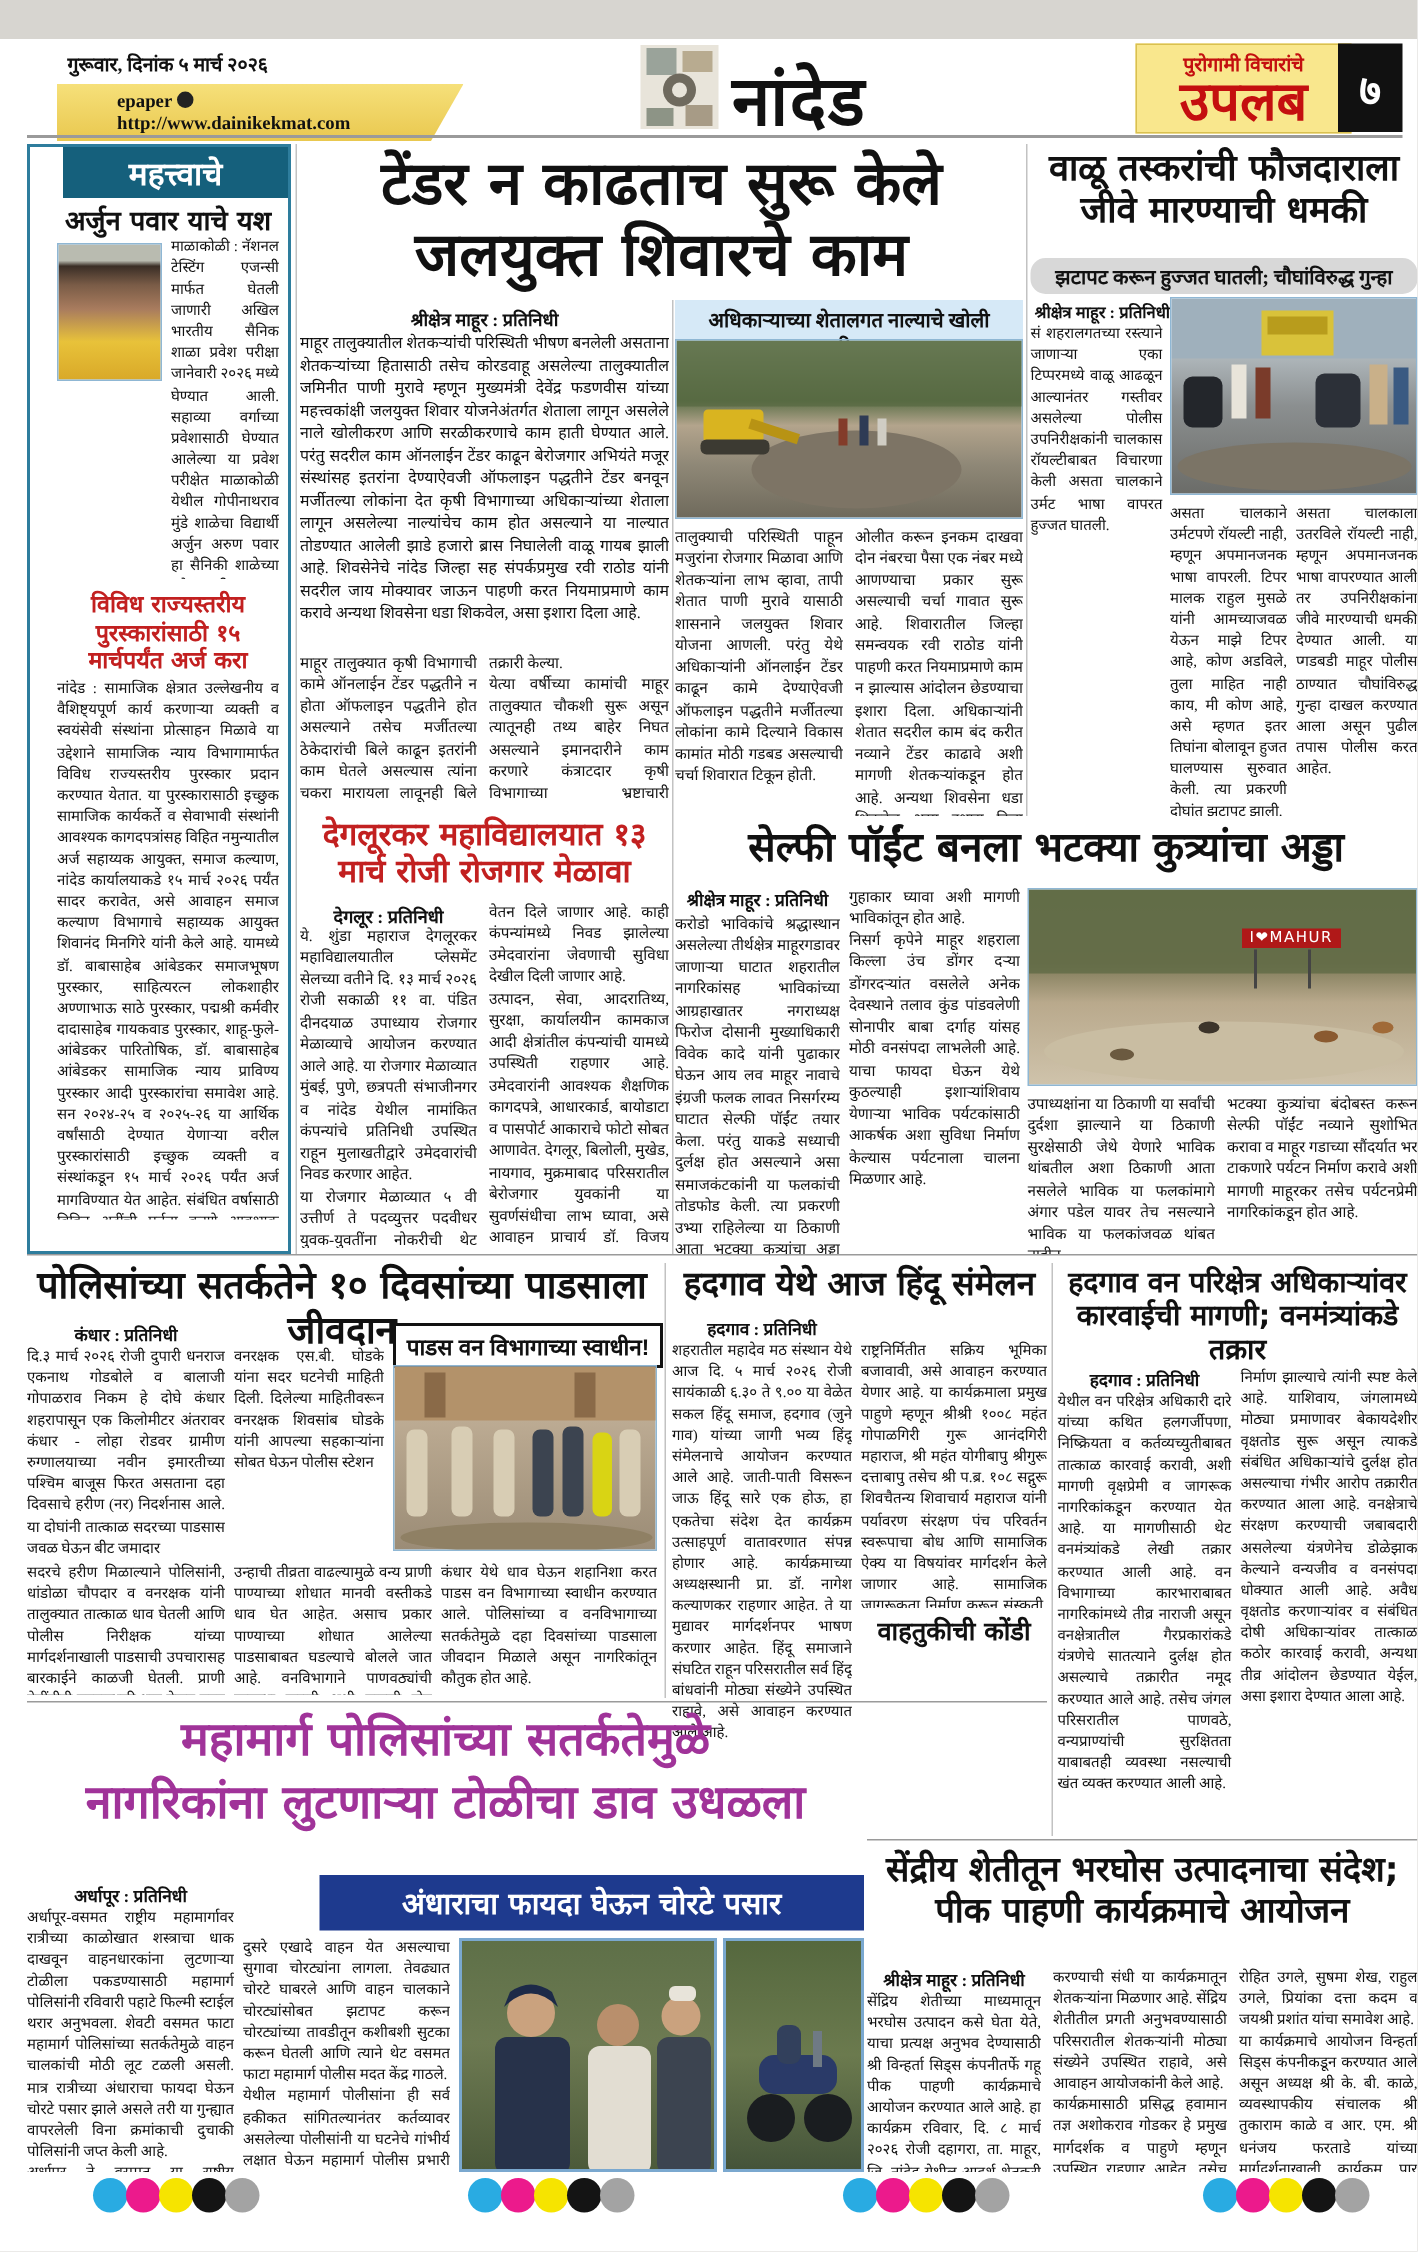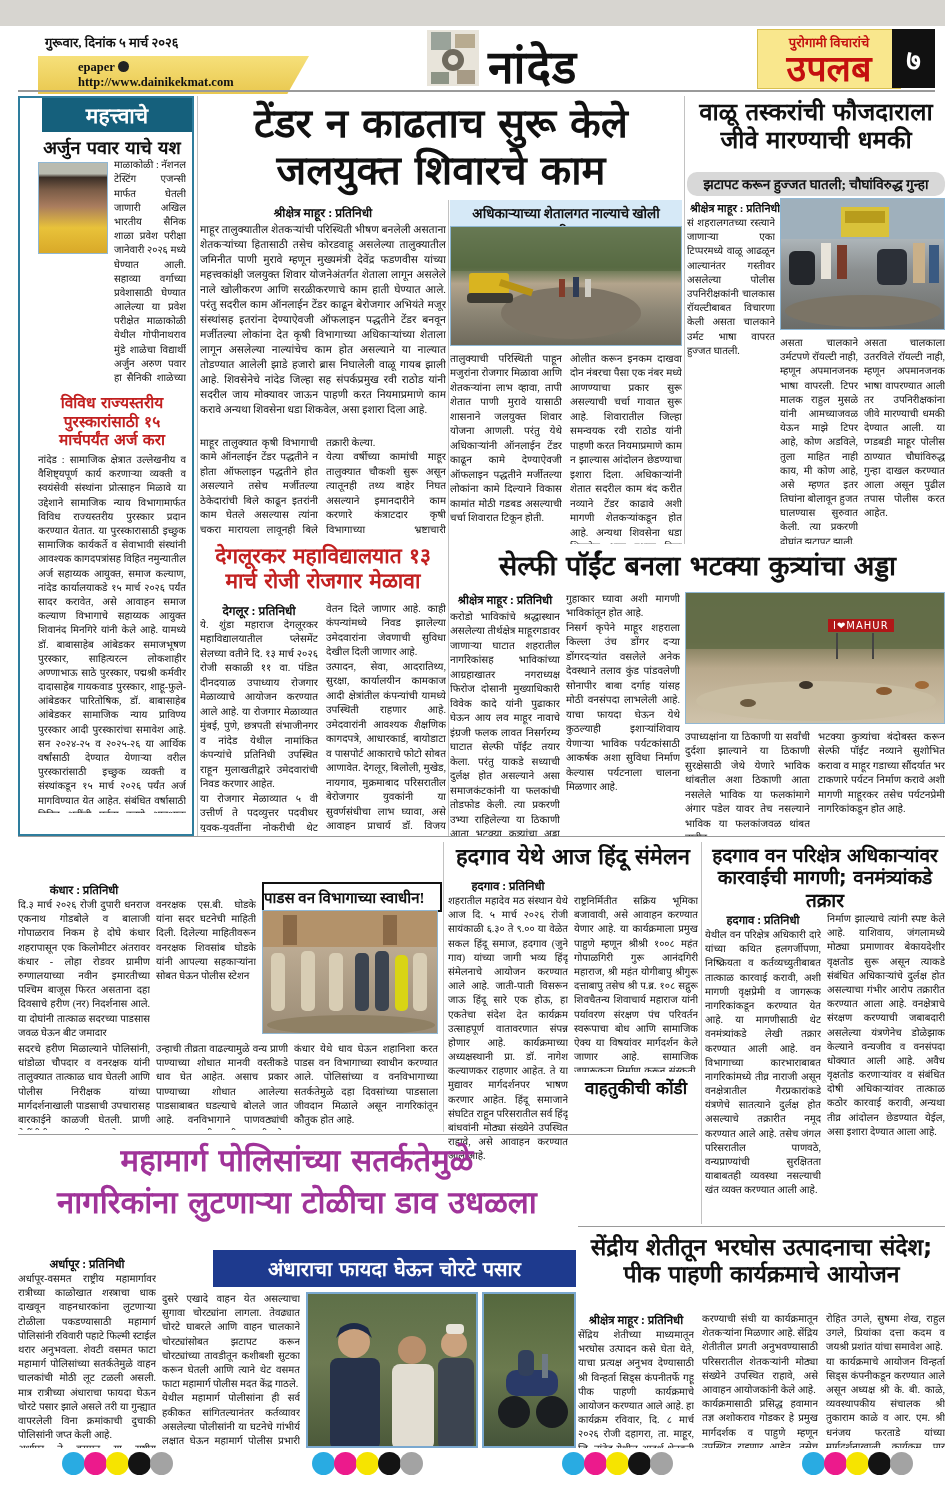--- a/index.html
+++ b/index.html
@@ -29,22 +29,22 @@
   .hl-sm{font-size:19px;}
   .red{color:#c22020;}
   .purple{color:#a03399;}
   .sidebar{border:2px solid #2e7d9d;box-sizing:border-box;}
   .sb-banner{background:#15607c;color:#fff;font-weight:900;font-size:21px;text-align:center;
       padding:3px 0;font-family:"DejaVu Sans",sans-serif;margin-left:22px;}
   .graybar{background:#d8d8d8;font-weight:bold;font-size:13.5px;text-align:center;padding:3px 0;}
   .bluecap{background:#d6e9f7;font-weight:bold;font-size:13.5px;text-align:center;padding:4px 0;}
   .navybar{background:#1e3a8e;color:#fff;font-weight:900;font-size:20px;text-align:center;
       padding:5px 0;font-family:"DejaVu Sans",sans-serif;}
-  .boxcap{border:2px solid #111;font-weight:900;font-size:15px;text-align:left;padding:3px 0;
-      font-family:Liberation Serif, serif;}
+  .boxcap{border:2px solid #111;font-weight:900;font-size:15px;text-align:center;padding:3px 0;
+      font-family:Liberation Sans, sans-serif;}
   .photo{border:1px solid #8fb7d4;box-sizing:border-box;overflow:hidden;}
   .dot-group{display:flex;}
   .dot-group span{width:23px;height:23px;border-radius:50%;margin-right:-1px;display:inline-block;}
   .signplate{position:absolute;background:#b01818;color:#fff;font-weight:400;font-size:10px;
       padding:1px 5px;letter-spacing:1px;font-family:"DejaVu Sans",sans-serif;}
 </style>
 </head>
 <body>
 
 <div id="page">
@@ -168,20 +168,21 @@
   <div class="abs jtext" style="left:685px;top:730px;width:125px;height:106px;">उपाध्यक्षांना या ठिकाणी या सर्वांची दुर्दशा झाल्याने या ठिकाणी सुरक्षेसाठी जेथे येणारे भाविक थांबतील अशा ठिकाणी आता नसलेले भाविक या फलकांमागे अंगार पडेल यावर तेच नसल्याने भाविक या फलकांजवळ थांबत नाहीत.</div>
   <div class="abs jtext" style="left:818px;top:730px;width:127px;height:106px;">भटक्या कुत्र्यांचा बंदोबस्त करून सेल्फी पॉईंट नव्याने सुशोभित करावा व माहूर गडाच्या सौंदर्यात भर टाकणारे पर्यटन निर्माण करावे अशी मागणी माहूरकर तसेच पर्यटनप्रेमी नागरिकांकडून होत आहे.</div>
 
   <div class="abs rule-h" style="left:18px;top:836px;width:927px;height:1px;"></div>
   <div class="abs rule-v" style="left:197px;top:96px;height:740px;"></div>
   <div class="abs rule-v" style="left:448px;top:200px;height:636px;"></div>
   <div class="abs rule-v" style="left:684px;top:96px;height:448px;"></div>
   <div class="abs rule-v" style="left:443px;top:842px;height:290px;"></div>
   <div class="abs rule-v" style="left:701px;top:842px;height:382px;"></div>
 
+  <div class="abs hl" style="left:18px;top:842px;width:420px;font-size:25px;">पोलिसांच्या सतर्कतेने १० दिवसांच्या पाडसाला जीवदान</div>
   <div class="abs byline" style="left:18px;top:882px;width:132px;font-size:11.5px;">कंधार : प्रतिनिधी</div>
   <div class="abs jtext" style="left:18px;top:898px;width:132px;height:138px;font-size:10px;">दि.३ मार्च २०२६ रोजी दुपारी धनराज एकनाथ गोडबोले व बालाजी गोपाळराव निकम हे दोघे कंधार शहरापासून एक किलोमीटर अंतरावर कंधार - लोहा रोडवर ग्रामीण रुग्णालयाच्या नवीन इमारतीच्या पश्चिम बाजूस फिरत असताना दहा दिवसाचे हरीण (नर) निदर्शनास आले. या दोघांनी तात्काळ सदरच्या पाडसास जवळ घेऊन बीट जमादार</div>
   <div class="abs jtext" style="left:156px;top:898px;width:100px;height:138px;font-size:10px;">वनरक्षक एस.बी. घोडके यांना सदर घटनेची माहिती दिली. दिलेल्या माहितीवरून वनरक्षक शिवसांब घोडके यांनी आपल्या सहकाऱ्यांना सोबत घेऊन पोलीस स्टेशन</div>
   <div class="abs boxcap" style="left:262px;top:882px;width:176px;">पाडस वन विभागाच्या स्वाधीन!</div>
   <div class="abs photo" style="left:262px;top:910px;width:176px;height:124px;
        background:linear-gradient(180deg,#cbb9a2 0%,#b7a68e 40%,#9b8c76 100%);">
     <svg width="176" height="124" viewBox="0 0 176 124">
       <rect x="0" y="0" width="176" height="36" fill="#b3926a"></rect>
       <rect x="20" y="4" width="14" height="30" fill="#8a6a48"></rect>
       <rect x="120" y="4" width="14" height="30" fill="#8a6a48"></rect>

